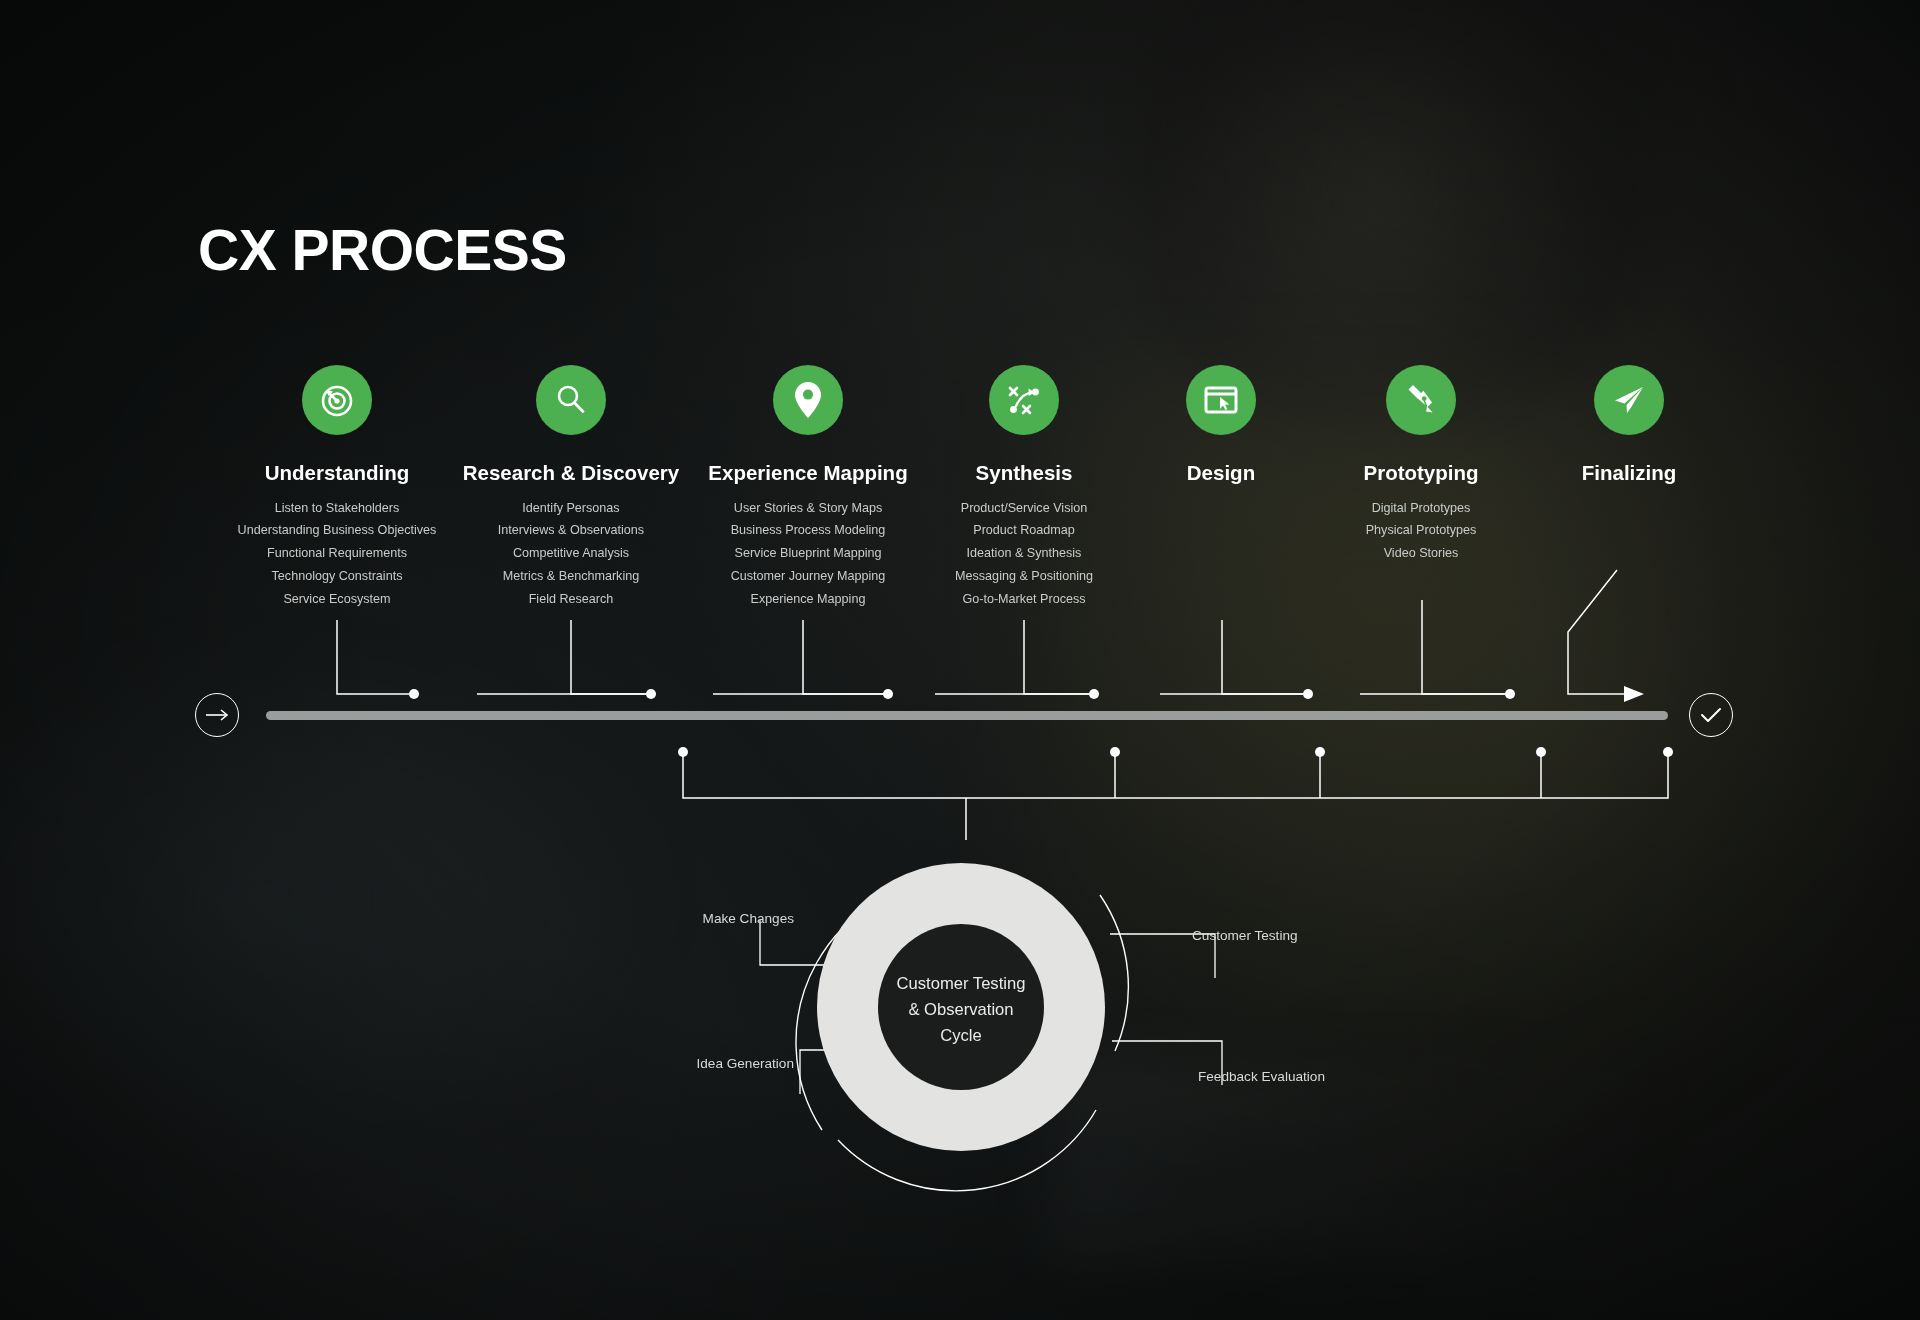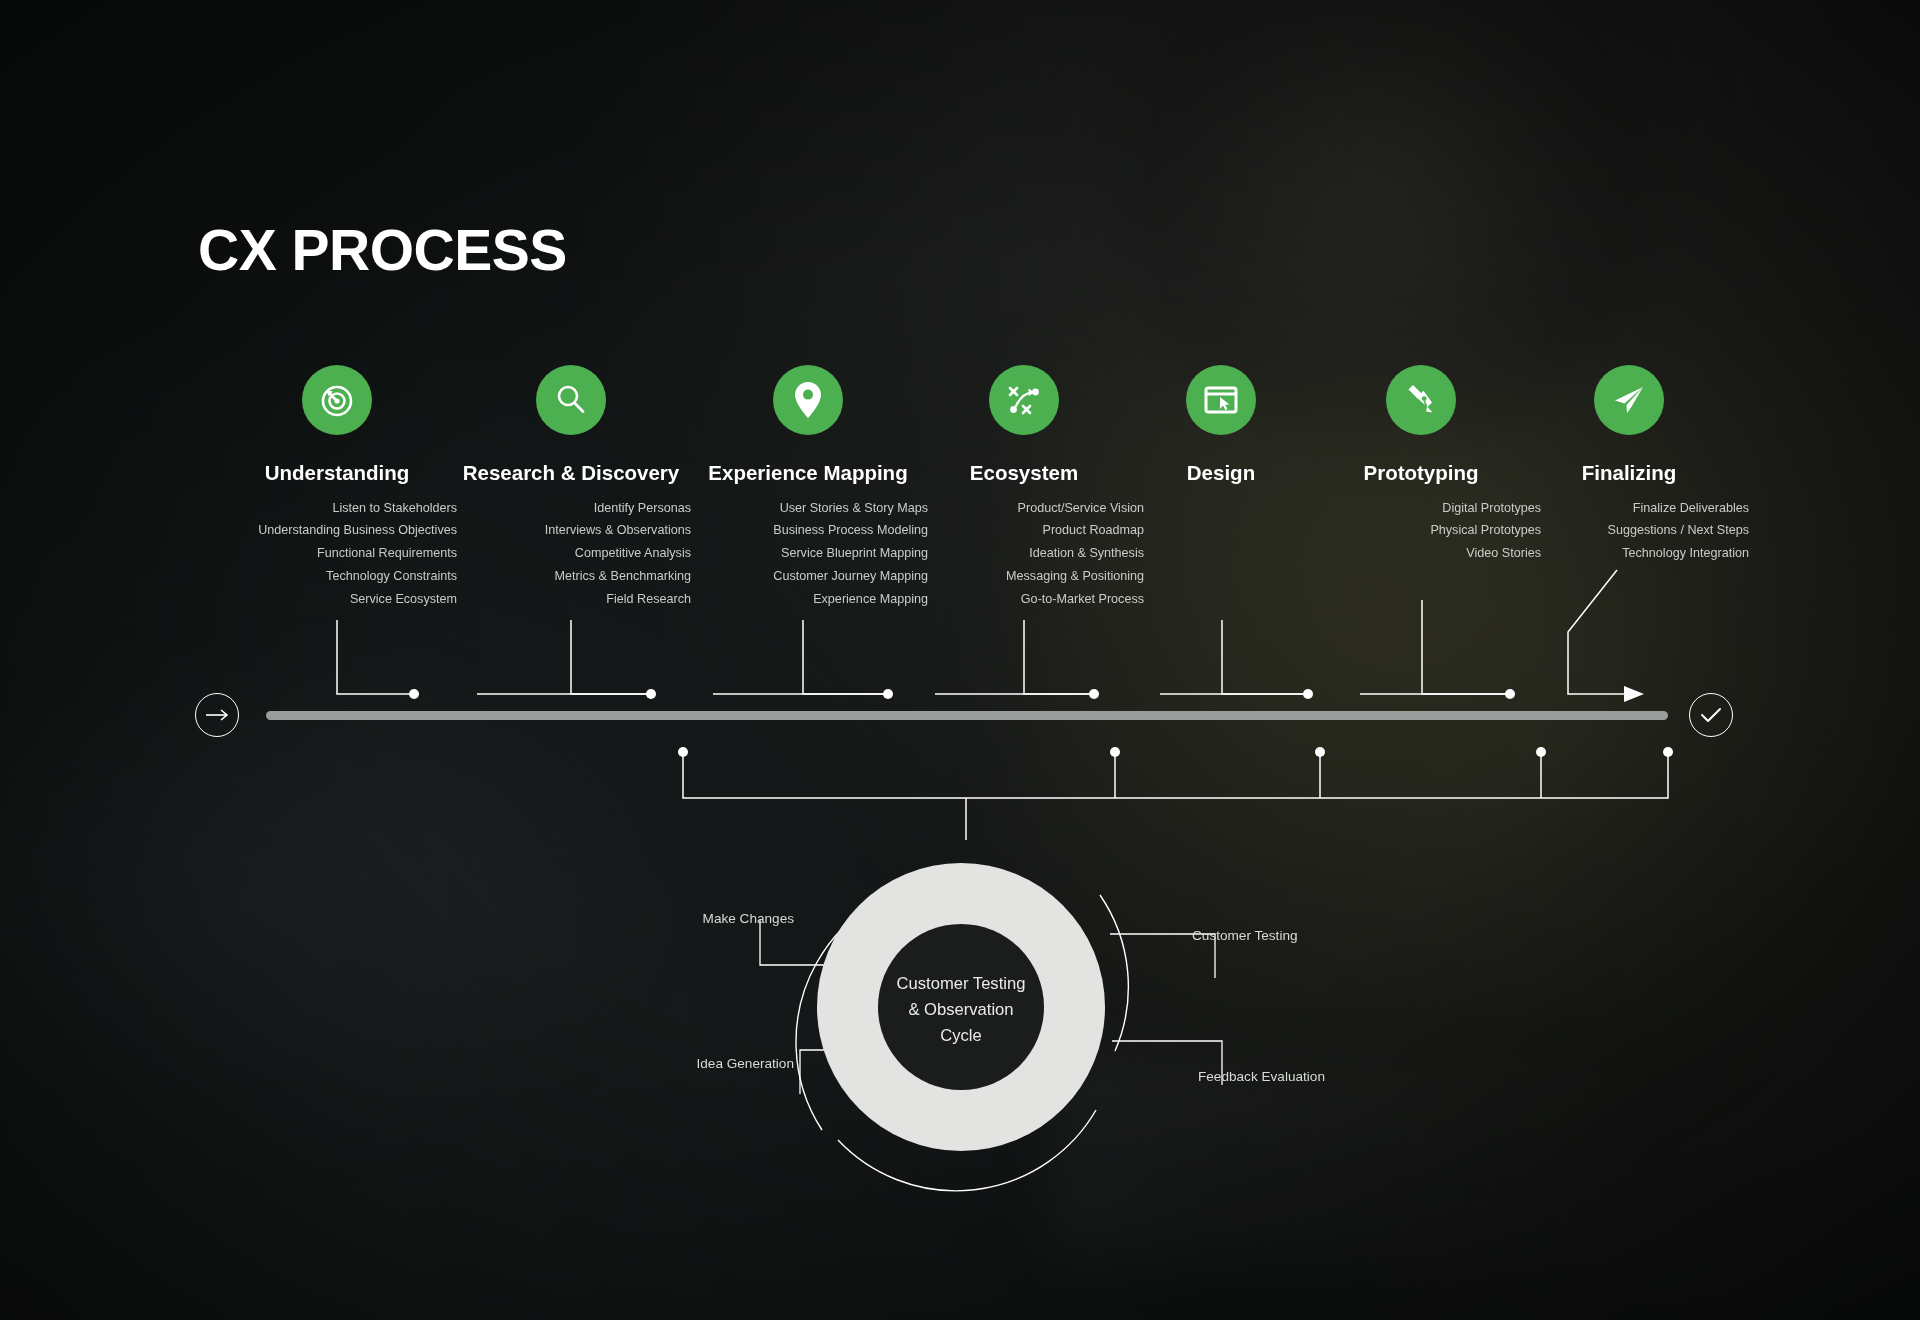--- a/index.html
+++ b/index.html
@@ -77,21 +77,21 @@
     width:70px; height:70px; border-radius:50%;
     background:#4caf50; margin:0 auto 27px auto;
     display:flex; align-items:center; justify-content:center;
     position:relative;
   }
   .icon-circle svg{ display:block; }
   .col-title{
     color:#ffffff; font-size:20.5px; font-weight:bold;
     line-height:1.1; margin-bottom:12px; white-space:nowrap;
   }
-  .col-items{ list-style:none;text-align:right; }
+  .col-items{ list-style:none; }
   .col-items li{
     color:#c9ccc9; font-size:12.6px; line-height:22.8px; white-space:nowrap;
   }
 
   
   .timeline-bar{
     position:absolute; left:266px; top:711px; width:1402px; height:9px;
     border-radius:5px; background:#9a9d9c;
   }
   .end-circle{
@@ -290,21 +290,21 @@
               <path d="M13,7 L6,14"></path>
             <path d="M19,25 L26,32"></path>
               <path d="M26,25 L19,32"></path>
           </g>
           <circle cx="9.5" cy="28.5" r="3.4" fill="#fff"></circle>
           <circle cx="31.5" cy="11" r="3.4" fill="#fff"></circle>
           <path d="M12,25 C16,16 22,12 28.5,11.4" stroke="#fff" stroke-width="2.2" fill="none" stroke-linecap="round"></path>
           <path d="M24.5,7.5 L30.5,11.3 L24.8,15 Z" fill="#fff"></path>
         </svg>
       </div>
-      <div class="col-title">Ecosystem</div>
+      <div class="col-title">Synthesis</div>
       <ul class="col-items">
         <li>Product/Service Vision</li>
         <li>Product Roadmap</li>
         <li>Ideation &amp; Synthesis</li>
         <li>Messaging &amp; Positioning</li>
         <li>Go-to-Market Process</li>
       </ul>
     </div>
 
     <div class="col" style="left:1101px;width:240px;">
@@ -337,25 +337,20 @@
     </div>
 
     <div class="col" style="left:1509px;width:240px;">
       <div class="icon-circle">
         <svg width="38" height="34" viewBox="0 0 38 34">
           <path d="M33,4 L5,17.5 L14.5,20.5 Z" fill="#fff"></path>
           <path d="M33,4 L16.5,22 L17,30 L21.2,24.2 Z" fill="#fff"></path>
         </svg>
       </div>
       <div class="col-title">Finalizing</div>
-      <ul class="col-items">
-        <li>Finalize Deliverables</li>
-        <li>Suggestions / Next Steps</li>
-        <li>Technology Integration</li>
-      </ul>
     </div>
   </div>
 
   <div class="cycle">
     <div class="donut"></div>
     <div class="donut-hole"></div>
     <div class="cycle-label">Customer Testing
 &amp; Observation
 Cycle</div>
   </div>

